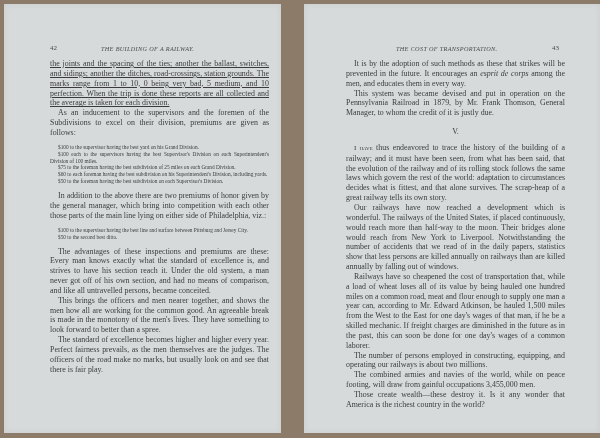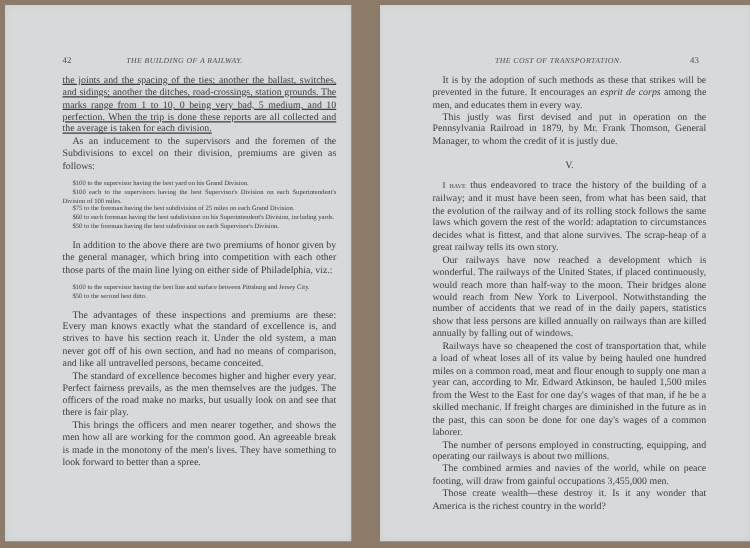--- a/index.html
+++ b/index.html
@@ -51,31 +51,31 @@
       <div>$75 to the foreman having the best subdivision of 25 miles on each Grand Division.</div>
       <div>$60 to each foreman having the best subdivision on his Superintendent's Division, including yards.</div>
       <div>$50 to the foreman having the best subdivision on each Supervisor's Division.</div>
     </div>
     <p>In addition to the above there are two premiums of honor given by the general manager, which bring into competition with each other those parts of the main line lying on either side of Philadelphia, viz.:</p>
     <div class="list">
       <div>$100 to the supervisor having the best line and surface between Pittsburg and Jersey City.</div>
       <div>$50 to the second best ditto.</div>
     </div>
     <p>The advantages of these inspections and premiums are these: Every man knows exactly what the standard of excellence is, and strives to have his section reach it. Under the old system, a man never got off of his own section, and had no means of comparison, and like all untravelled persons, became conceited.</p>
+    <p>This brings the officers and men nearer together, and shows the men how all are working for the common good. An agreeable break is made in the monotony of the men's lives. They have something to look forward to better than a spree.</p>
     <p>The standard of excellence becomes higher and higher every year. Perfect fairness prevails, as the men themselves are the judges. The officers of the road make no marks, but usually look on and see that there is fair play.</p>
-    <p>This brings the officers and men nearer together, and shows the men how all are working for the common good. An agreeable break is made in the monotony of the men's lives. They have something to look forward to better than a spree.</p>
   </div>
 </div>
 
 <div class="page" id="page-right">
   <div class="running-head" style="left:92px">THE COST OF TRANSPORTATION.</div>
   <div class="folio" style="left:248px">43</div>
   <div class="text">
     <p><span>It is by the adoption of such methods as these that strikes will be prevented in the future. It encourages an </span><em>esprit de corps</em><span> among the men, and educates them in every way.</span></p>
-    <p>This justly was first devised and put in operation on the Pennsylvania Railroad in 1879, by Mr. Frank Thomson, General Manager, to whom the credit of it is justly due.</p>
+    <p>This system was became devised and put in operation on the Pennsylvania Railroad in 1879, by Mr. Frank Thomson, General Manager, to whom the credit of it is justly due.</p>
     <div class="sec-num">V.</div>
     <p><span class="sc">I have</span><span> thus endeavored to trace the history of the building of a railway; and it must have been seen, from what has been said, that the evolution of the railway and of its rolling stock follows the same laws which govern the rest of the world: adaptation to circumstances decides what is fittest, and that alone survives. The scrap-heap of a great railway tells its own story.</span></p>
     <p>Our railways have now reached a development which is wonderful. The railways of the United States, if placed continuously, would reach more than half-way to the moon. Their bridges alone would reach from New York to Liverpool. Notwithstanding the number of accidents that we read of in the daily papers, statistics show that less persons are killed annually on railways than are killed annually by falling out of windows.</p>
     <p>Railways have so cheapened the cost of transportation that, while a load of wheat loses all of its value by being hauled one hundred miles on a common road, meat and flour enough to supply one man a year can, according to Mr. Edward Atkinson, be hauled 1,500 miles from the West to the East for one day's wages of that man, if he be a skilled mechanic. If freight charges are diminished in the future as in the past, this can soon be done for one day's wages of a common laborer.</p>
     <p>The number of persons employed in constructing, equipping, and operating our railways is about two millions.</p>
     <p>The combined armies and navies of the world, while on peace footing, will draw from gainful occupations 3,455,000 men.</p>
     <p>Those create wealth—these destroy it. Is it any wonder that America is the richest country in the world?</p>
   </div>
 </div>
 

